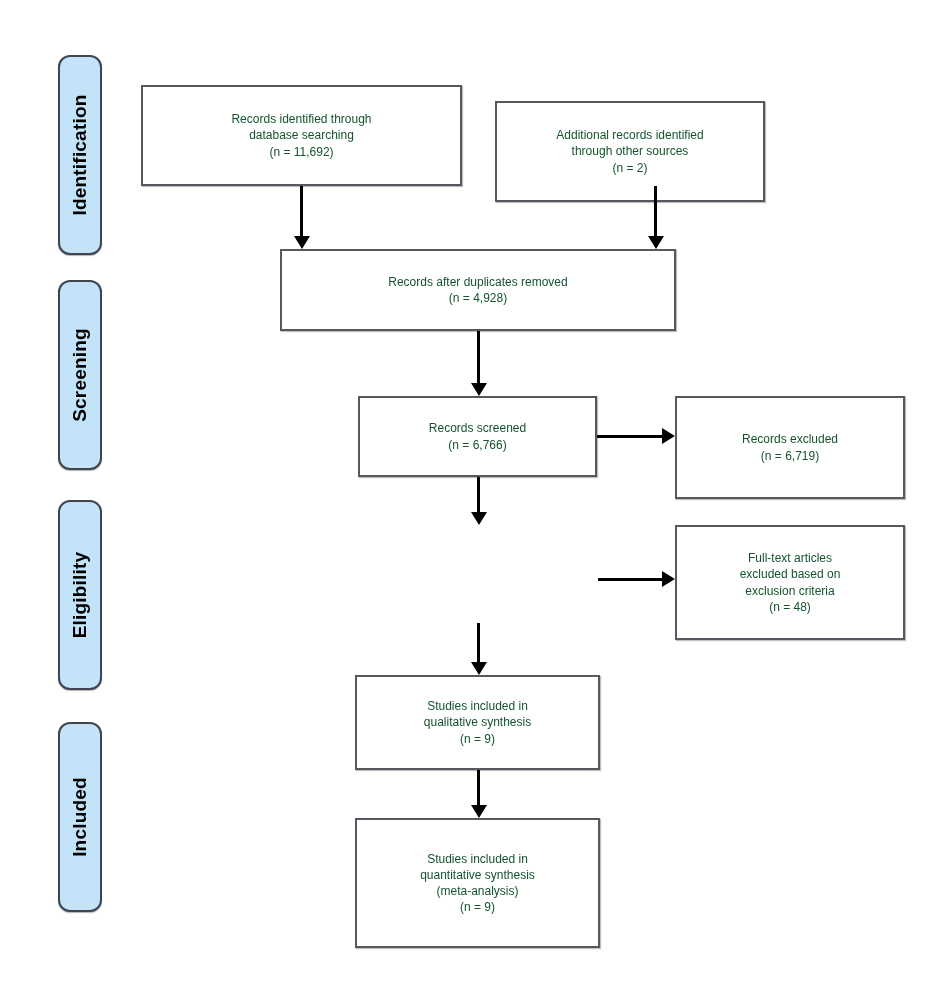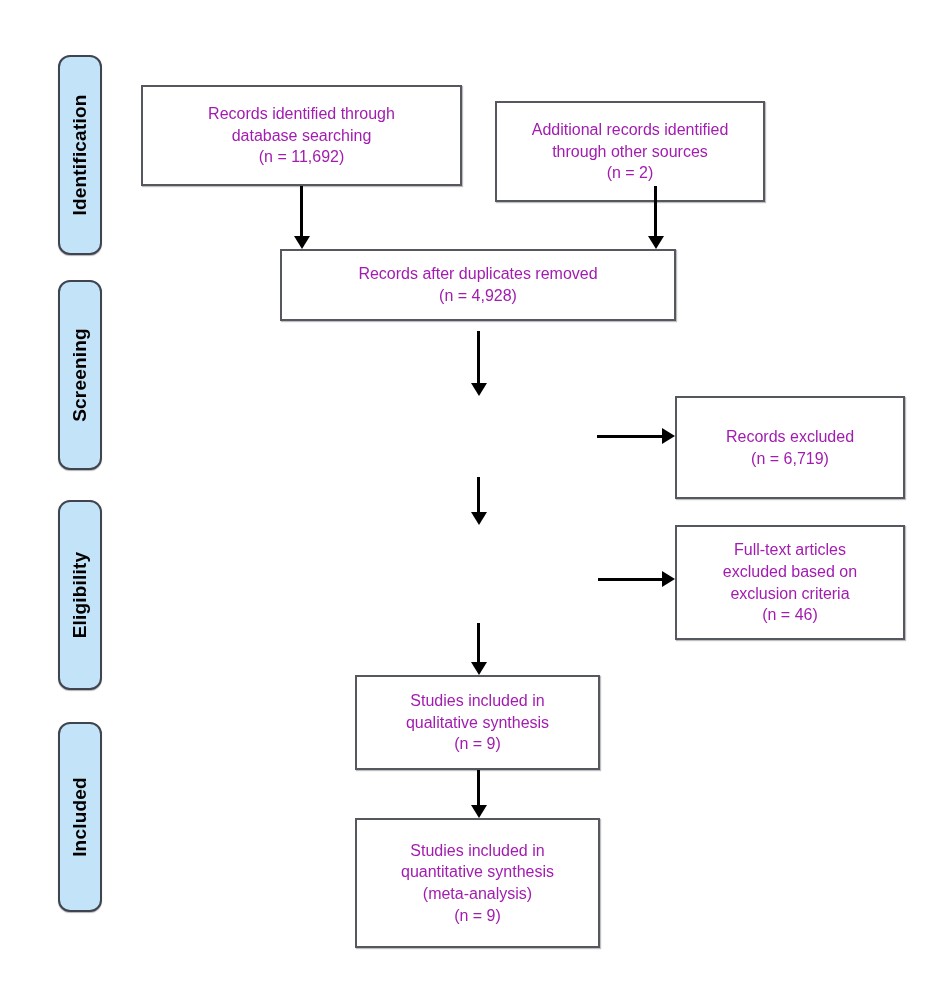--- a/index.html
+++ b/index.html
@@ -46,23 +46,23 @@
     background: #ffffff;
     border: 2px solid #55595f;
     box-sizing: border-box;
     display: flex;
     align-items: center;
     justify-content: center;
     text-align: center;
     box-shadow: 1px 1px 1px rgba(0,0,0,0.25);
   }
   .flow-box .box-text {
-    font-size: 16px;
+    font-size: 12px;
     line-height: 1.35;
-    color: #a21caf;
+    color: #14532d;
     padding: 0 6px;
     white-space: pre-line;
   }
   
   .connector-v {
     position: absolute;
     width: 3px;
     background: #000000;
   }
   .connector-h {
@@ -119,46 +119,50 @@
 through other sources
 (n = 2)</span>
   </div>
 
   <div class="connector-v" style="left:300px; top:186px; height:50px;"></div>
   <div class="arrow-down" style="left:294px; top:236px;"></div>
 
   <div class="connector-v" style="left:654px; top:186px; height:50px;"></div>
   <div class="arrow-down" style="left:648px; top:236px;"></div>
 
-  <div class="flow-box" style="left:280px; top:249px; width:396px; height:72px;">
+  <div class="flow-box" style="left:280px; top:249px; width:396px; height:82px;">
     <span class="box-text">Records after duplicates removed
 (n = 4,928)</span>
   </div>
 
   <div class="connector-v" style="left:477px; top:331px; height:52px;"></div>
   <div class="arrow-down" style="left:471px; top:383px;"></div>
 
+  <div class="flow-box" style="left:358px; top:396px; width:239px; height:81px;">
+    <span class="box-text">Records screened
+(n = 6,766)</span>
+  </div>
 
   <div class="flow-box" style="left:675px; top:396px; width:230px; height:103px;">
     <span class="box-text">Records excluded
 (n = 6,719)</span>
   </div>
 
   <div class="connector-h" style="left:597px; top:435px; width:65px;"></div>
   <div class="arrow-right" style="left:662px; top:428px;"></div>
 
   <div class="connector-v" style="left:477px; top:477px; height:35px;"></div>
   <div class="arrow-down" style="left:471px; top:512px;"></div>
 
 
   <div class="flow-box" style="left:675px; top:525px; width:230px; height:115px;">
     <span class="box-text">Full-text articles
 excluded based on
 exclusion criteria
-(n = 46)</span>
+(n = 48)</span>
   </div>
 
   <div class="connector-h" style="left:598px; top:578px; width:64px;"></div>
   <div class="arrow-right" style="left:662px; top:571px;"></div>
 
   <div class="connector-v" style="left:477px; top:623px; height:39px;"></div>
   <div class="arrow-down" style="left:471px; top:662px;"></div>
 
   <div class="flow-box" style="left:355px; top:675px; width:245px; height:95px;">
     <span class="box-text">Studies included in

